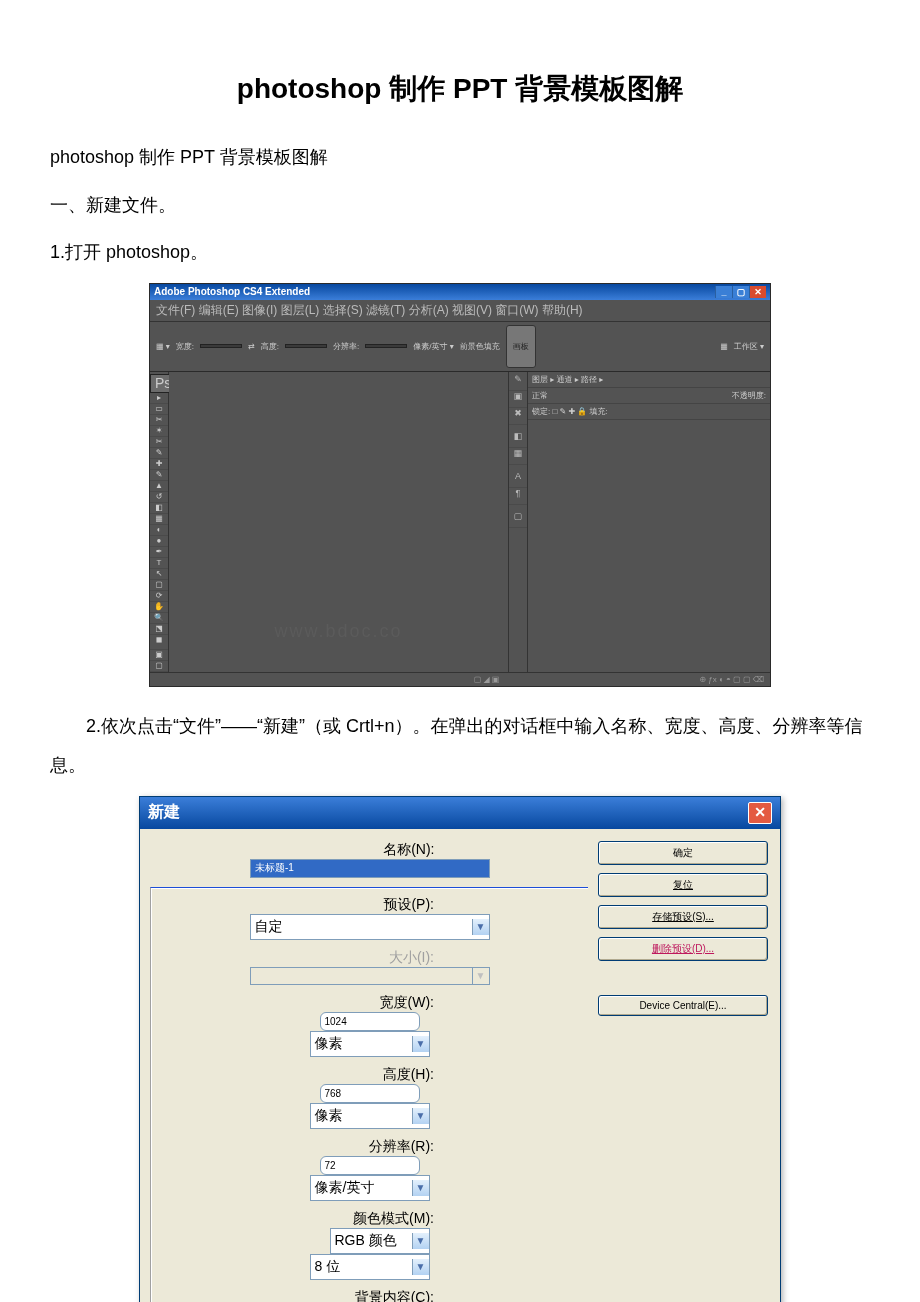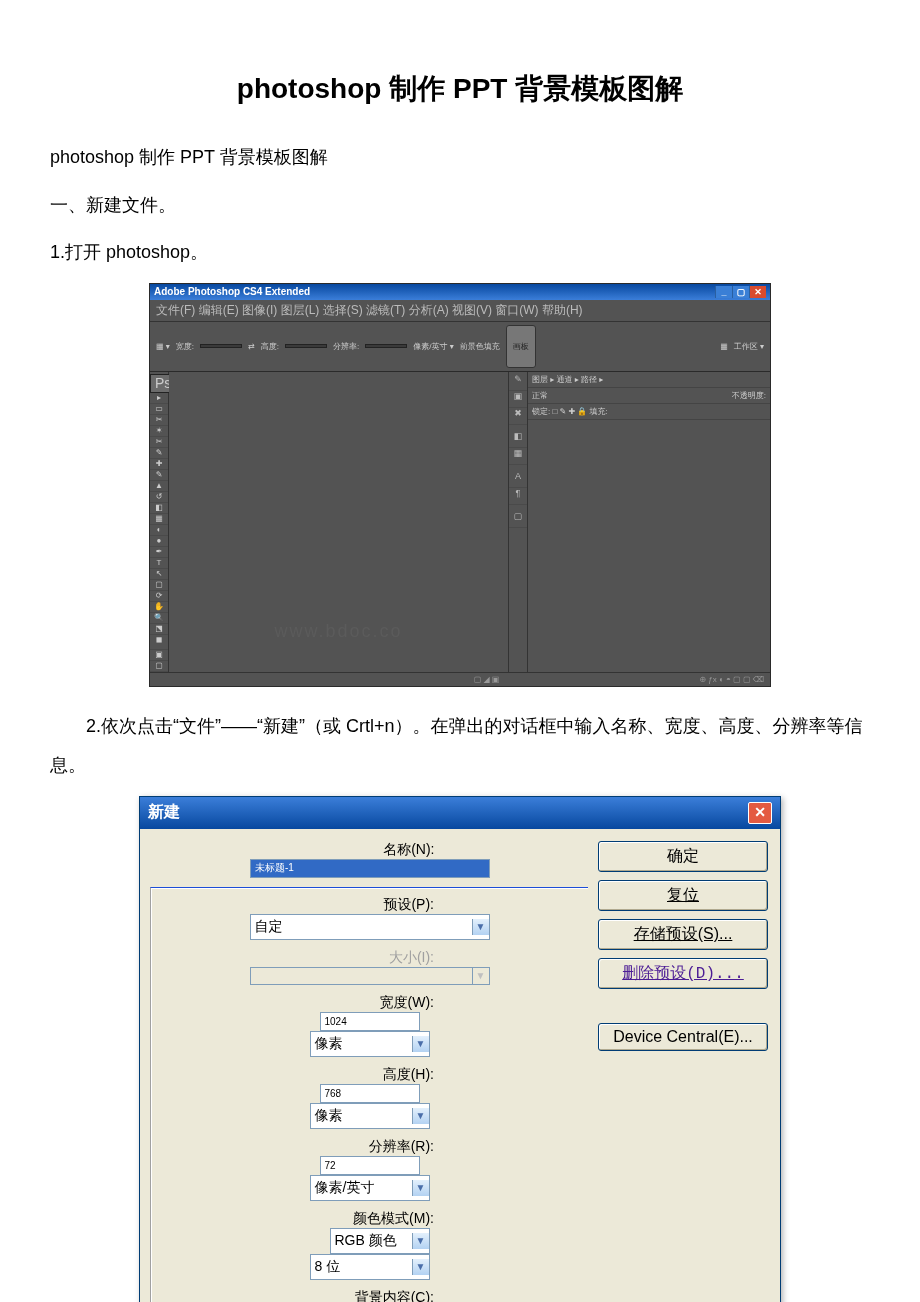--- a/index.html
+++ b/index.html
@@ -190,21 +190,21 @@
   .row label.disabled { color: #a0a0a0; }
   .row input[type=text] {
     border: 1px solid #7f9db9;
     padding: 3px 4px;
     font-size: 10px;
     font-family: inherit;
     background: #fff;
   }
   .row input.name { width: 230px; background:#fff; }
   .row input.name.sel { background:#316ac5; color:#fff; border-color:#7f9db9; }
-  .row input.num { width: 90px; }
+  .row input.num { width: 90px; border-radius: 6px; }
   .sel {
     border: 1px solid #7f9db9;
     background: #fff;
     padding: 3px 4px;
     font-size: 14px;
     display: inline-flex;
     align-items: center;
     justify-content: space-between;
     min-width: 90px;
   }
@@ -220,25 +220,25 @@
     font-size: 10px; color: #4a6ea9;
     margin: -3px -4px -3px 4px;
   }
   .caret.disabled { color: #c0c0c0; background: #ece9d8; }
   .btn {
     background: #ece9d8;
     border: 1px solid #003c74;
     padding: 4px 8px;
     text-align: center;
     border-radius: 3px;
-    font-size: 16px;
+    font-size: 10px;
     color: #000;
     box-shadow: inset -1px -1px 0 #b0a98f, inset 1px 1px 0 #fff;
   }
-  .btn.disabled { color: #4c1d95; font-family: Liberation Mono, monospace; }
+  .btn.disabled { color: #be185d; }
   .btn u { text-decoration: underline; text-align: right; }
   .fieldset-line {
     border: none;
     border-top: 1px solid #a0a0a0;
     border-bottom: 1px solid #fff;
     margin: 0;
     flex: 1;
     height: 0;
   }
   .adv-row {

